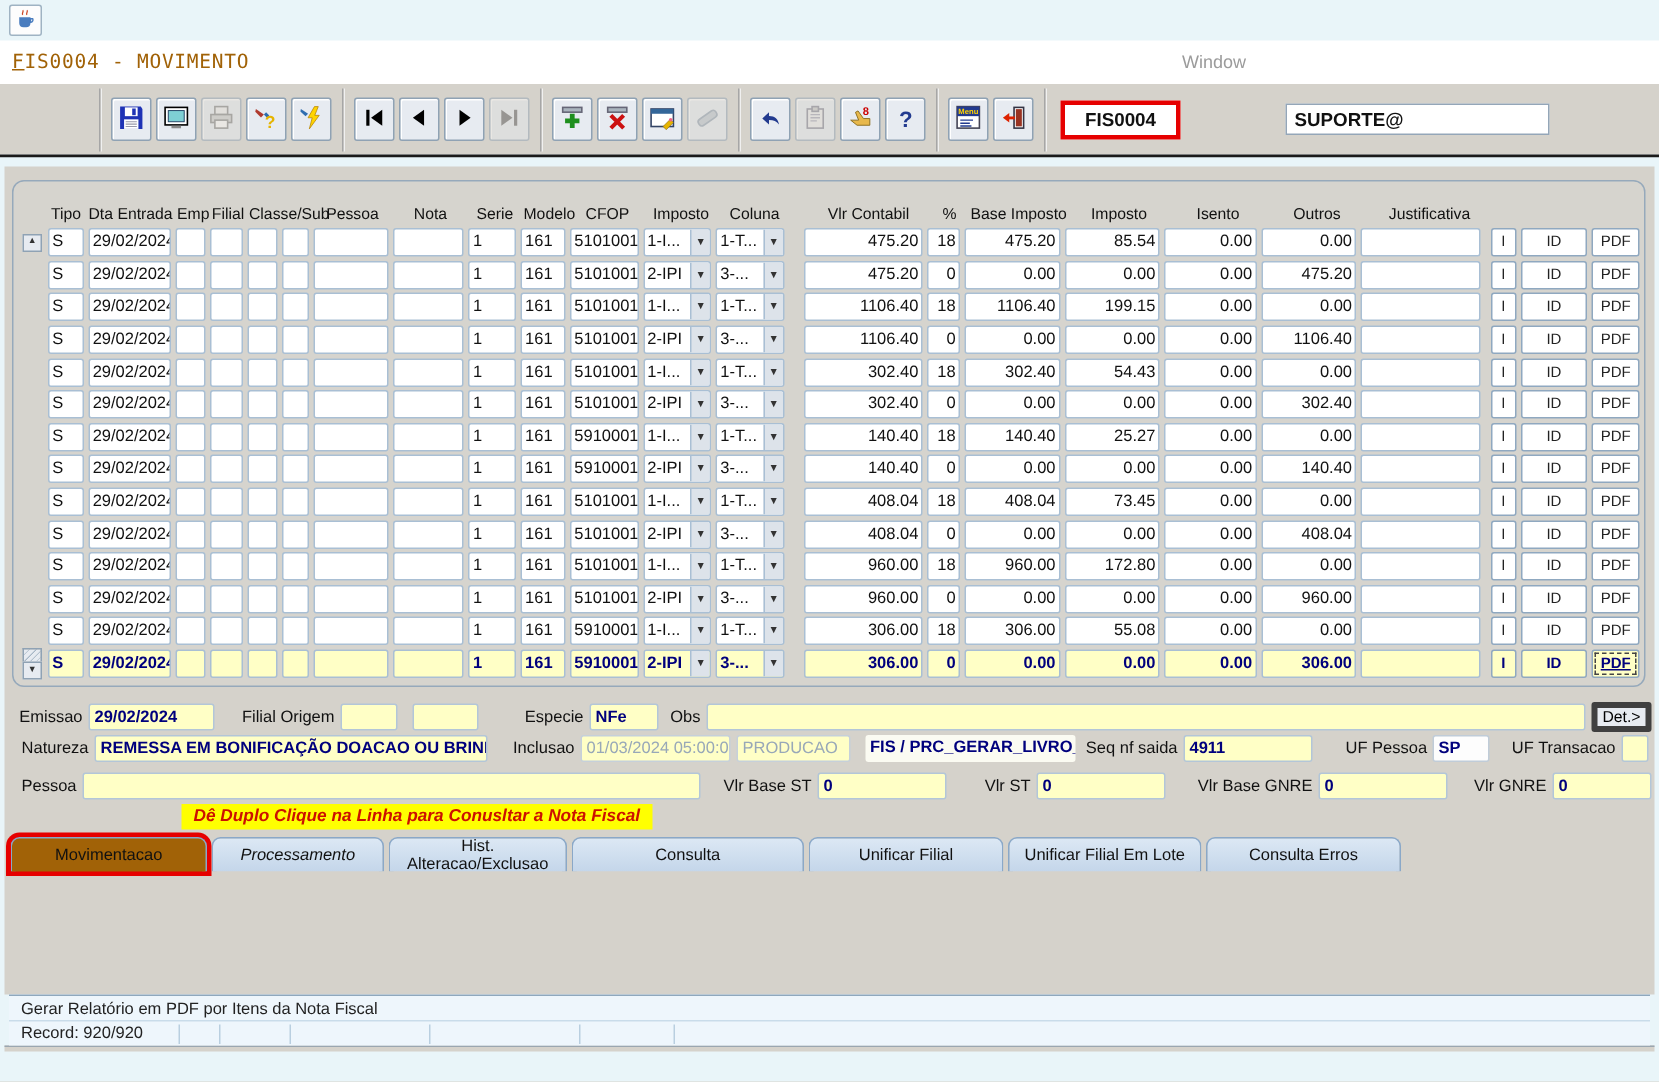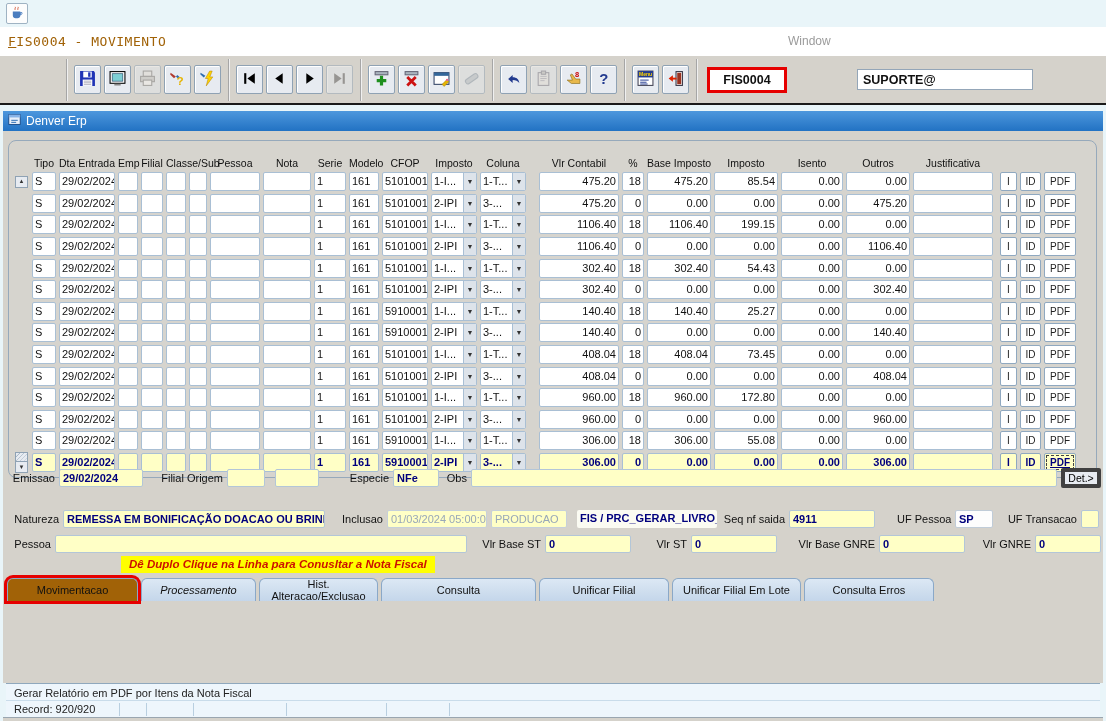--- a/index.html
+++ b/index.html
@@ -47,21 +47,21 @@
   .dd-text { flex:1; padding:2px 1px 0 2px; overflow:hidden; white-space:nowrap; }
   .dd-btn { width:13px; background:#dde3ea; border-left:1px solid #a9bfd4; display:flex; align-items:center; justify-content:center; font-size:7px; color:#333; }
   .rowbtn { height:19px; background:#ffffff; border:1px solid #8fa8c0; border-radius:2px; font-size:10px; color:#222; text-align:center; padding:0; margin-right:3px; cursor:pointer; font-family:inherit; }
   .gap-vlr { width:10px; flex:none; }
   .gap-btn { width:4px; flex:none; }
   
   .c-scroll{width:14px}.c-tipo{width:24px}.c-dta{width:56px}.c-emp{width:20px}.c-filial{width:22px}
   .c-classe{width:20px}.c-sub{width:18px}.c-classesub{width:41px}.c-pessoa{width:50px}.c-nota{width:48px}
   .c-serie{width:32px}.c-modelo{width:30px}.c-cfop{width:46px}.c-imposto{width:46px}.c-coluna{width:46px}
   .c-vlr{width:80px}.c-pct{width:22px}.c-base{width:64px}.c-imp{width:64px}.c-isento{width:62px}
-  .c-outros{width:64px}.c-just{width:80px}.c-i{width:17px}.c-id{width:21px}.c-pdf{width:32px}
+  .c-outros{width:64px}.c-just{width:80px}.c-i{width:17px}.c-id{width:45px}.c-pdf{width:32px}
   
   .grid-row.selected .cell, .grid-row.selected .dd-text { background:#ffffc6; color:#00007d; font-weight:bold; }
   .grid-row.selected .cell { background:#ffffc6; }
   .grid-row.selected .rowbtn { background:#ffffc6; color:#00007d; font-weight:bold; }
   .grid-row.selected .rowbtn.pdf { outline:1px dashed #444; outline-offset:-3px; text-decoration:underline; }
 
   
   .frow { position:absolute; left:0; width:1098px; display:flex; align-items:center; height:21px; padding-left:8px; }
   .flabel { font-size:11px; color:#111; text-align:right; padding-right:4px; white-space:nowrap; }
   .ffield { height:18px; border:1px solid #b3c6d8; border-radius:2px; background:#ffffc6; font-size:11px; padding:2px 3px 0; white-space:nowrap; overflow:hidden; }
@@ -244,28 +244,20 @@
       </div>
   </div>
   <div class="tb-sep"></div>
   <div class="fis-box">FIS0004</div>
   <input class="user-input" type="text" value="SUPORTE@" style="">
 </div>
 <div class="black-line"></div>
 <div class="gap6"></div>
 
 <div class="mdi">
-  <div class="mdi-title">
-    <span><svg width="13" height="13" viewBox="0 0 16 16">
-          <rect x="1" y="2" width="14" height="12" fill="#e8f0fa" stroke="#0b3c7a"></rect>
-          <rect x="1" y="2" width="14" height="3.5" fill="#88b4e8"></rect>
-          <path d="M4 9h8M4 11.5h6" stroke="#2a6db5" stroke-width="1.2"></path>
-        </svg></span>
-    <span>Denver Erp</span>
-  </div>
 
   <div class="content">
 
     <div class="grid-panel">
       <div class="grid-header" id="grid-header">
           <span class="hcell c-scroll"></span>
           <span class="hcell c-tipo">Tipo</span>
           <span class="hcell c-dta">Dta Entrada</span>
           <span class="hcell c-emp">Emp</span>
           <span class="hcell c-filial">Filial</span>
@@ -764,21 +756,21 @@
     <div class="cell num c-outros">306.00</div>
     <div class="cell c-just"></div>
     <div class="gap-btn"></div>
     <button class="rowbtn c-i">I</button>
     <button class="rowbtn c-id">ID</button>
     <button class="rowbtn c-pdf pdf">PDF</button>
   </div>
         </div>
     </div>
 
-    <div class="frow" style="top:336px">
+    <div class="frow" style="top:356px">
       <span class="flabel" style="width:48px">Emissao</span>
       <span class="ffield fv" style="width:84px">29/02/2024</span>
       <span class="flabel" style="width:70px;margin-left:14px">Filial Origem</span>
       <span class="ffield" style="width:38px"></span>
       <span class="ffield" style="width:44px;margin-left:10px"></span>
       <span class="flabel" style="width:52px;margin-left:22px">Especie</span>
       <span class="ffield fv" style="width:46px">NFe</span>
       <span class="flabel" style="width:28px;margin-left:4px">Obs</span>
       <span class="ffield" style="flex:1"></span>
       <button class="det-btn">Det.&gt;</button>

